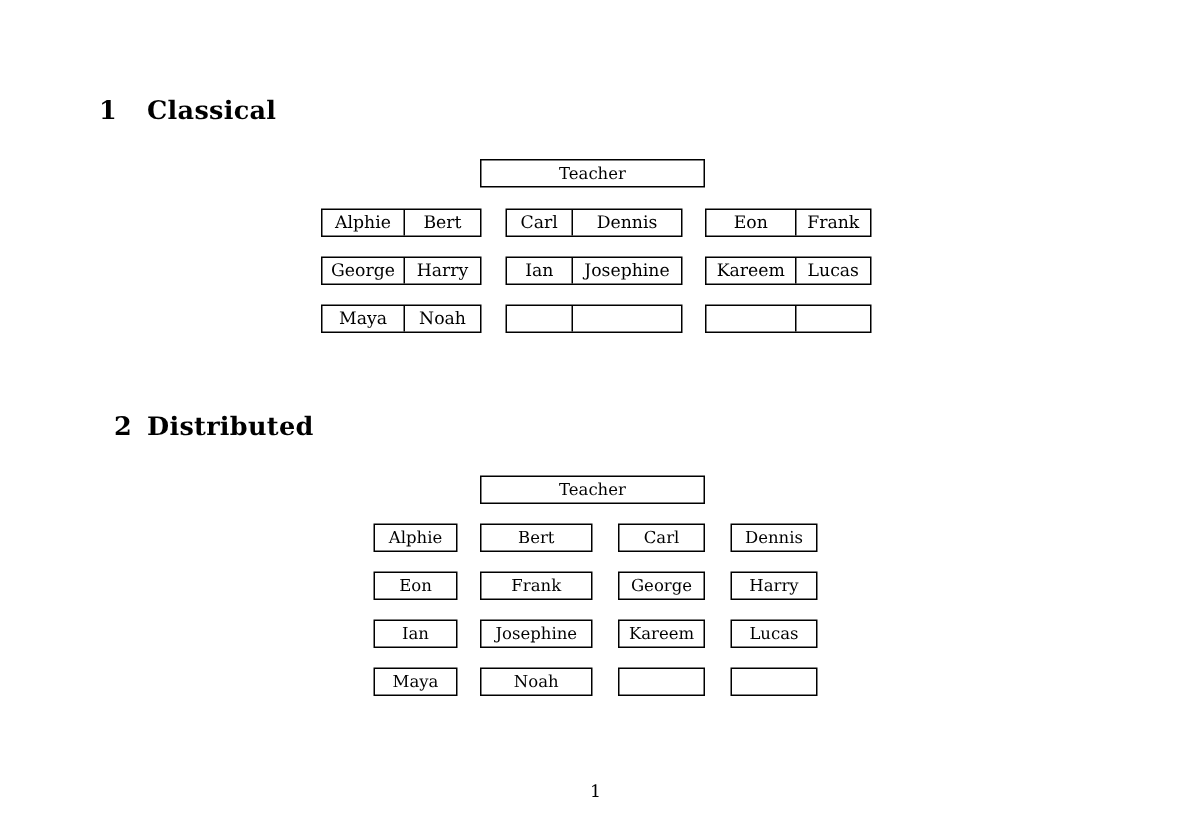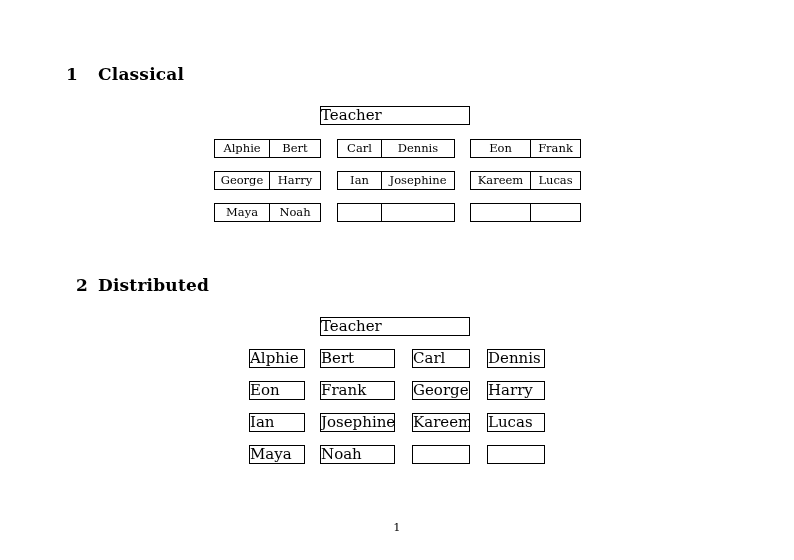--- a/index.html
+++ b/index.html
@@ -36,21 +36,22 @@
   #heading-classical   { left: 66px; top: 64px; }
   #heading-distributed { left: 66px; top: 275px; text-align: center; }
 
   
   .box {
     position: absolute;
     box-sizing: border-box;
     border: 1px solid #000000;
     height: 19px;
     line-height: 17px;
-    font-size: 15px;
+    text-align: center;
+    font-size: 11px;
     background: #ffffff;
     white-space: nowrap;
     overflow: hidden;
   }
 
   
   .group {
     position: absolute;
     box-sizing: border-box;
     border: 1px solid #000000;

